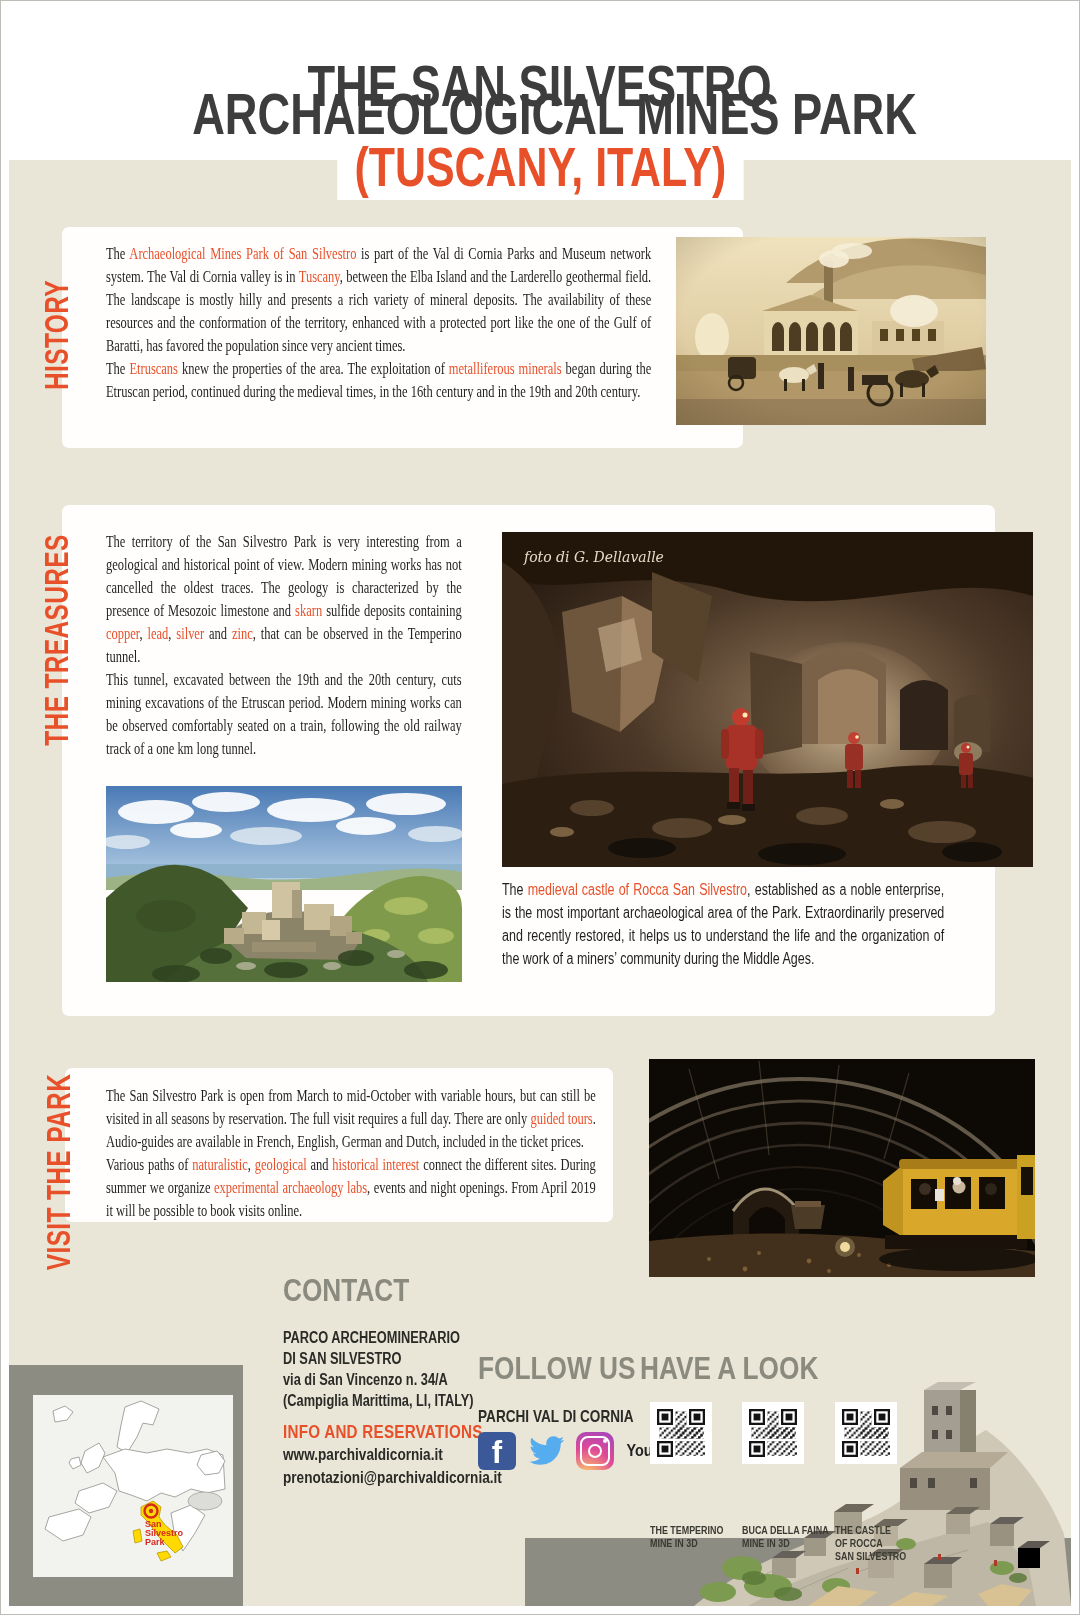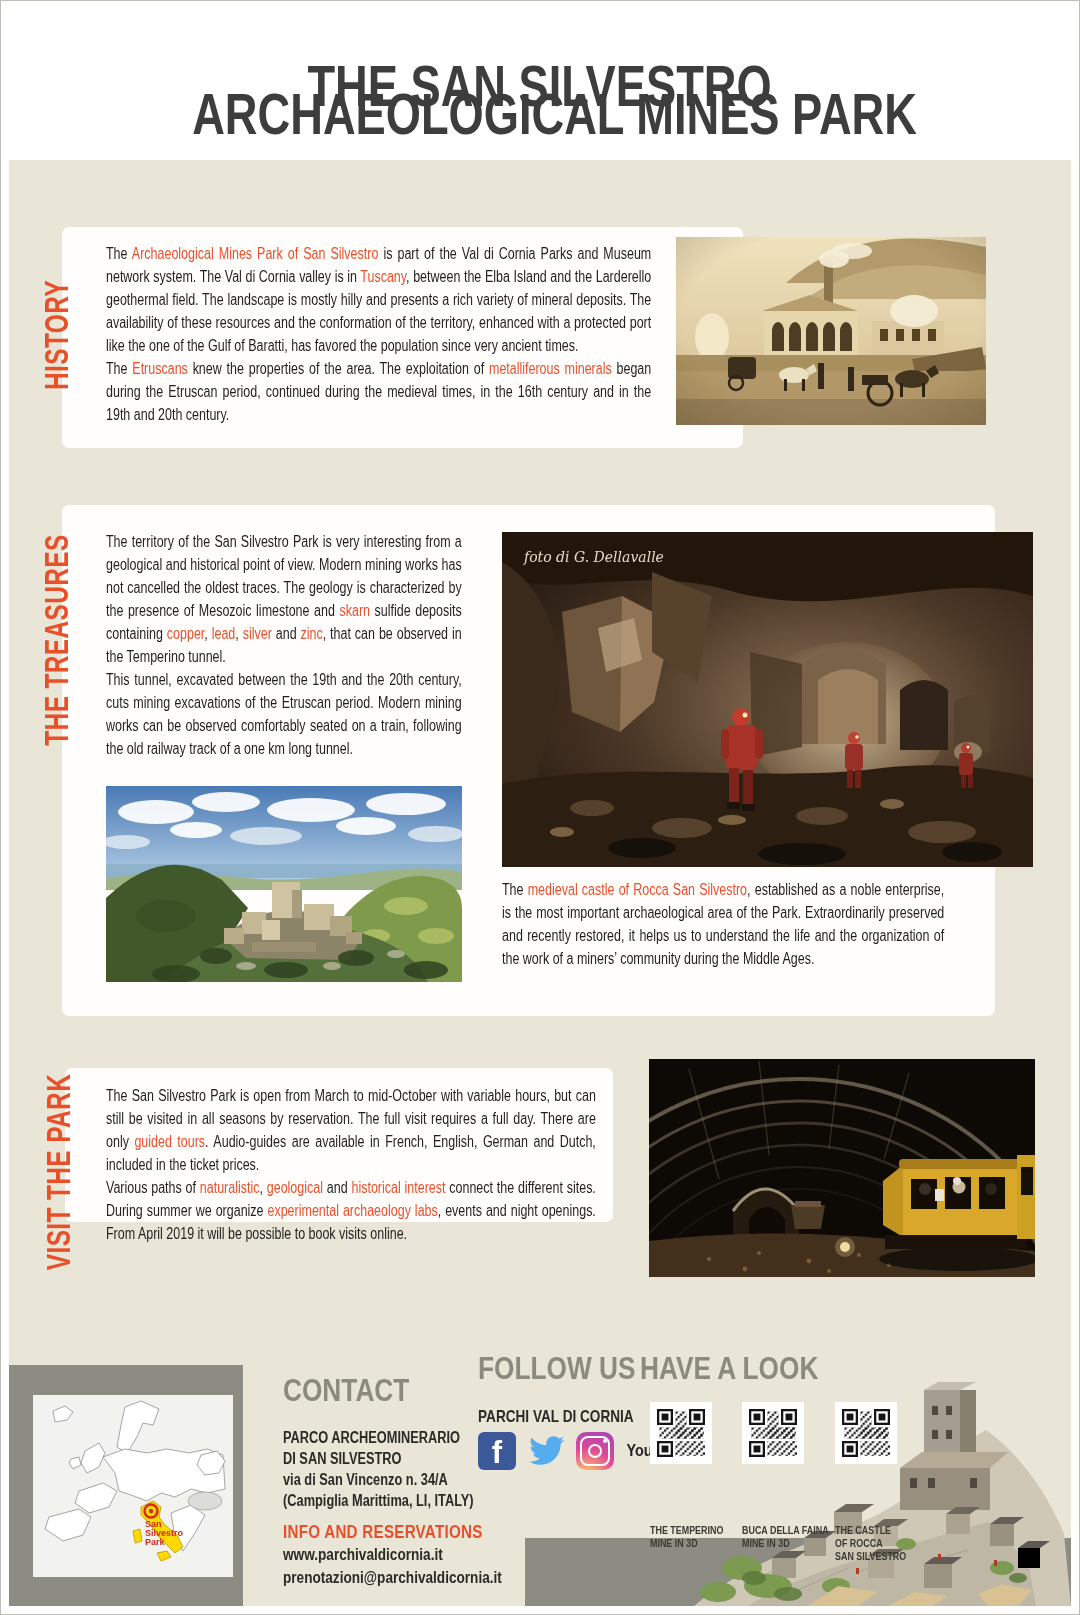--- a/index.html
+++ b/index.html
@@ -11,21 +11,21 @@
 
   
   .title-line{position:absolute;width:100%;text-align:center;font-weight:bold;color:var(--title-gray);letter-spacing:0;z-index:2;}
   .tscale{display:inline-block;transform:scaleX(0.78);transform-origin:50% 50%;white-space:nowrap;}
   #title1{top:30px;font-size:58px;line-height:56px;margin-top:28px;}
   #title2{top:86px;font-size:58px;line-height:56px;margin-left:15px;}
   #title3{top:140px;font-size:55px;line-height:54px;color:var(--accent);}
   #title3 .tscale{background:#fff;padding:0 22px 6px;}
 
   
-  .card{position:absolute;background:#fffefc;border-radius:7px;z-index:1;}
+  .card{position:absolute;background:#fffefc;border-radius:7px;z-index:1;font-family:Liberation Serif, serif;}
   .vlabel{position:absolute;font-weight:bold;color:var(--accent);font-size:34px;white-space:nowrap;
           transform:translate(-50%,-50%) rotate(-90deg) scaleX(0.72);z-index:2;letter-spacing:0.5px;}
   .body-text{font-size:16px;line-height:23px;color:#1f1f1f;text-align:justify;}
   .condense{transform:scaleX(0.78);transform-origin:0 0;}
   .accent{color:var(--accent);}
   .photo{position:absolute;overflow:hidden;z-index:3;text-align:right;}
   .photo svg{display:block;width:100%;height:100%;}
 
   #card-history{left:62px;top:227px;width:681px;height:221px;}
   #history-text{position:absolute;left:44px;top:15px;width:699px;}
@@ -41,21 +41,21 @@
   #visit-text{position:absolute;left:41px;top:16px;width:628px;}
   #photo-train{left:649px;top:1059px;width:386px;height:218px;}
 
   
   #panel-map{position:absolute;left:9px;top:1365px;width:234px;height:241px;background:var(--panel-gray);z-index:1;text-decoration:underline;}
   #map-box{position:absolute;left:24px;top:30px;width:200px;height:182px;background:#f6f6f4;}
   #gray-band{position:absolute;left:525px;top:1538px;width:546px;height:68px;background:var(--panel-gray);z-index:1;}
   #castle-illo{position:absolute;left:688px;top:1372px;width:383px;height:234px;z-index:2;}
   .fcol{position:absolute;z-index:3;}
   .fheading{font-weight:bold;font-size:32px;color:var(--heading-gray);transform:scaleX(0.82);transform-origin:0 0;white-space:nowrap;}
-  #col-contact{left:283px;top:1372px;width:260px;}
+  #col-contact{left:283px;top:1272px;width:260px;}
   #col-follow{left:478px;top:1350px;width:220px;}
   #col-look{left:640px;top:1350px;width:330px;}
   .fblock{position:absolute;left:0;top:55px;width:260px;transform:scaleX(0.8);transform-origin:0 0;}
   .addr{font-weight:bold;font-size:16px;line-height:21px;color:#2a2a26;}
   .info-heading{margin-top:10px;font-weight:bold;font-size:19px;color:var(--accent);letter-spacing:0.3px;}
   .flink{font-weight:bold;font-size:17px;line-height:23px;color:#2a2a26;text-decoration:none;display:block;cursor:pointer;}
   .subtitle{font-weight:bold;font-size:17px;color:#2a2a26;white-space:nowrap;}
   .icons-row{position:absolute;left:0;top:82px;display:flex;align-items:center;gap:11px;}
   .icon{width:38px;height:38px;position:relative;flex:0 0 auto;cursor:pointer;}
   .fb{background:#3b5998;border-radius:6px;color:#fff;font-weight:bold;font-size:31px;text-align:center;line-height:42px;}
@@ -107,20 +107,21 @@
           <rect x="4" y="4" width="6" height="6"></rect>
             <rect x="32" y="4" width="6" height="6"></rect>
             <rect x="4" y="32" width="6" height="6"></rect>
         </g>
       </symbol>
     </defs>
   </svg>
 
   <div class="title-line" id="title1"><span class="tscale">THE SAN SILVESTRO</span></div>
   <div class="title-line" id="title2"><span class="tscale">ARCHAEOLOGICAL MINES PARK</span></div>
+  <div class="title-line" id="title3"><span class="tscale">(TUSCANY, ITALY)</span></div>
 
   <div class="card" id="card-history">
     <div class="body-text condense" id="history-text">
       <div><span>The </span><span class="accent">Archaeological Mines Park of San Silvestro</span><span> is part of the Val di Cornia Parks and Museum network system. The Val di Cornia valley is in </span><span class="accent">Tuscany</span><span>, between the Elba Island and the Larderello geothermal field. The landscape is mostly hilly and presents a rich variety of mineral deposits. The availability of these resources and the conformation of the territory, enhanced with a protected port like the one of the Gulf of Baratti, has favored the population since very ancient times.</span></div>
       <div><span>The </span><span class="accent">Etruscans</span><span> knew the properties of the area. The exploitation of </span><span class="accent">metalliferous minerals</span><span> began during the Etruscan period, continued during the medieval times, in the 16th century and in the 19th and 20th century.</span></div>
     </div>
   </div>
   <div class="vlabel" style="left:56px;top:335px;">HISTORY</div>
 
   <div class="photo" id="photo-history">

